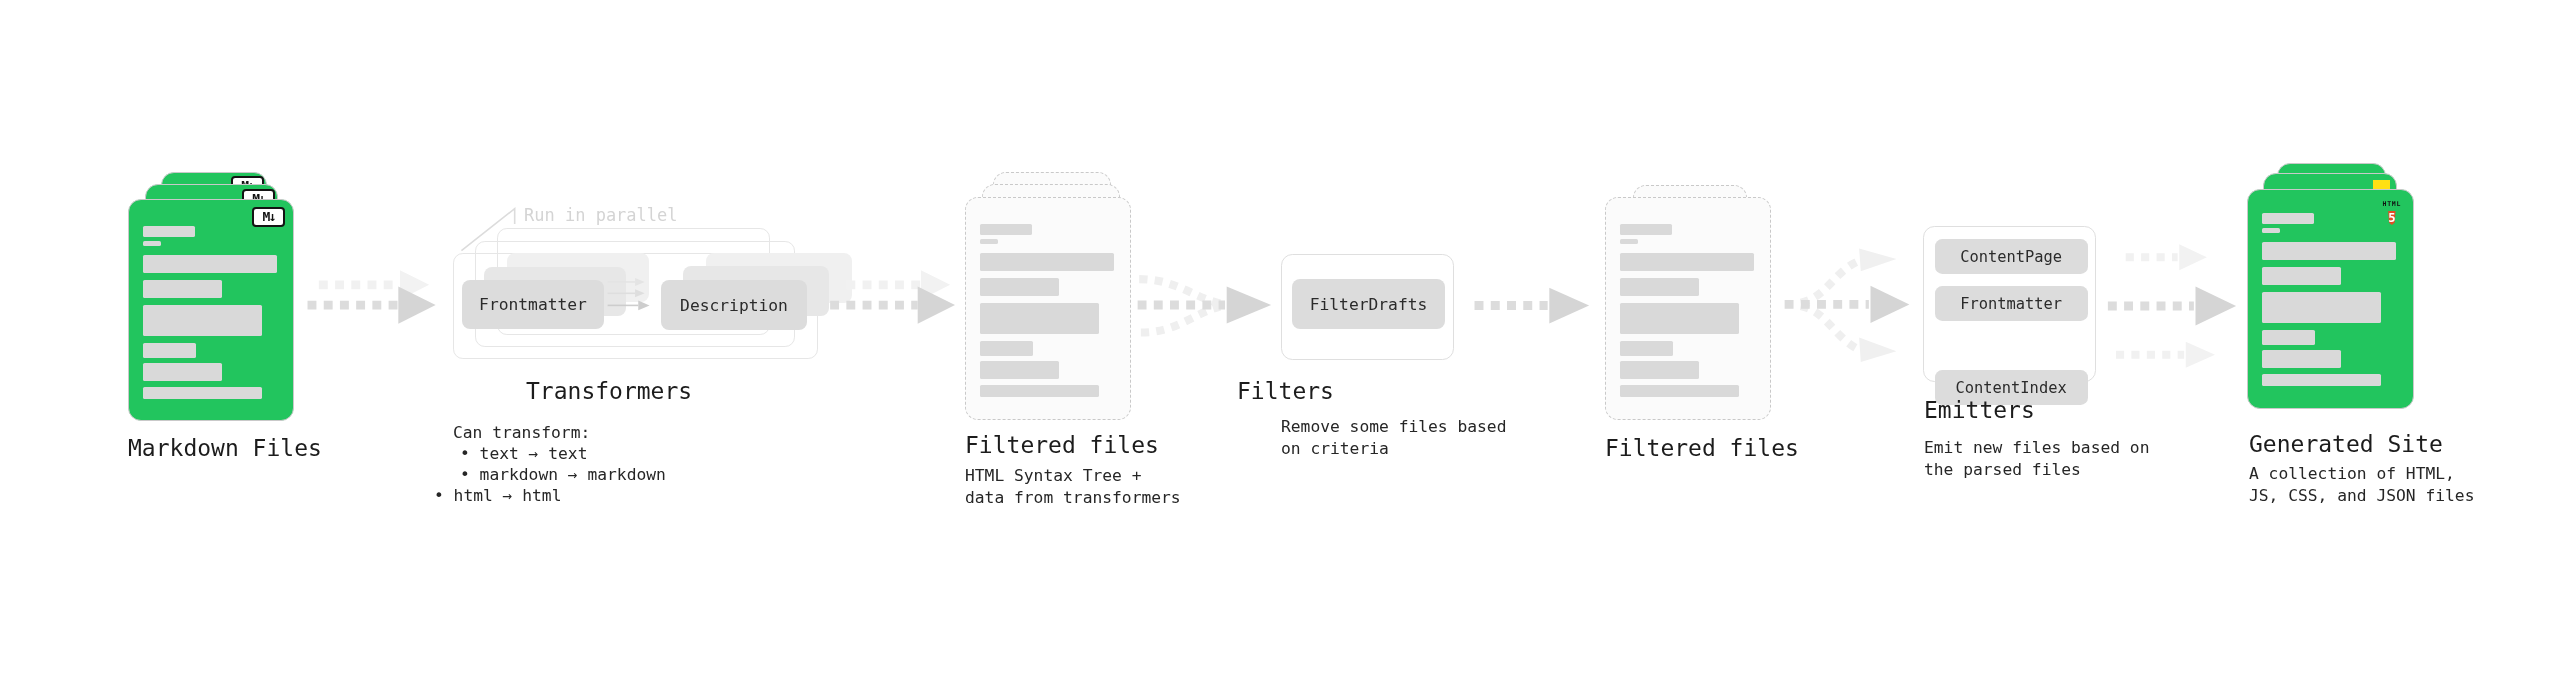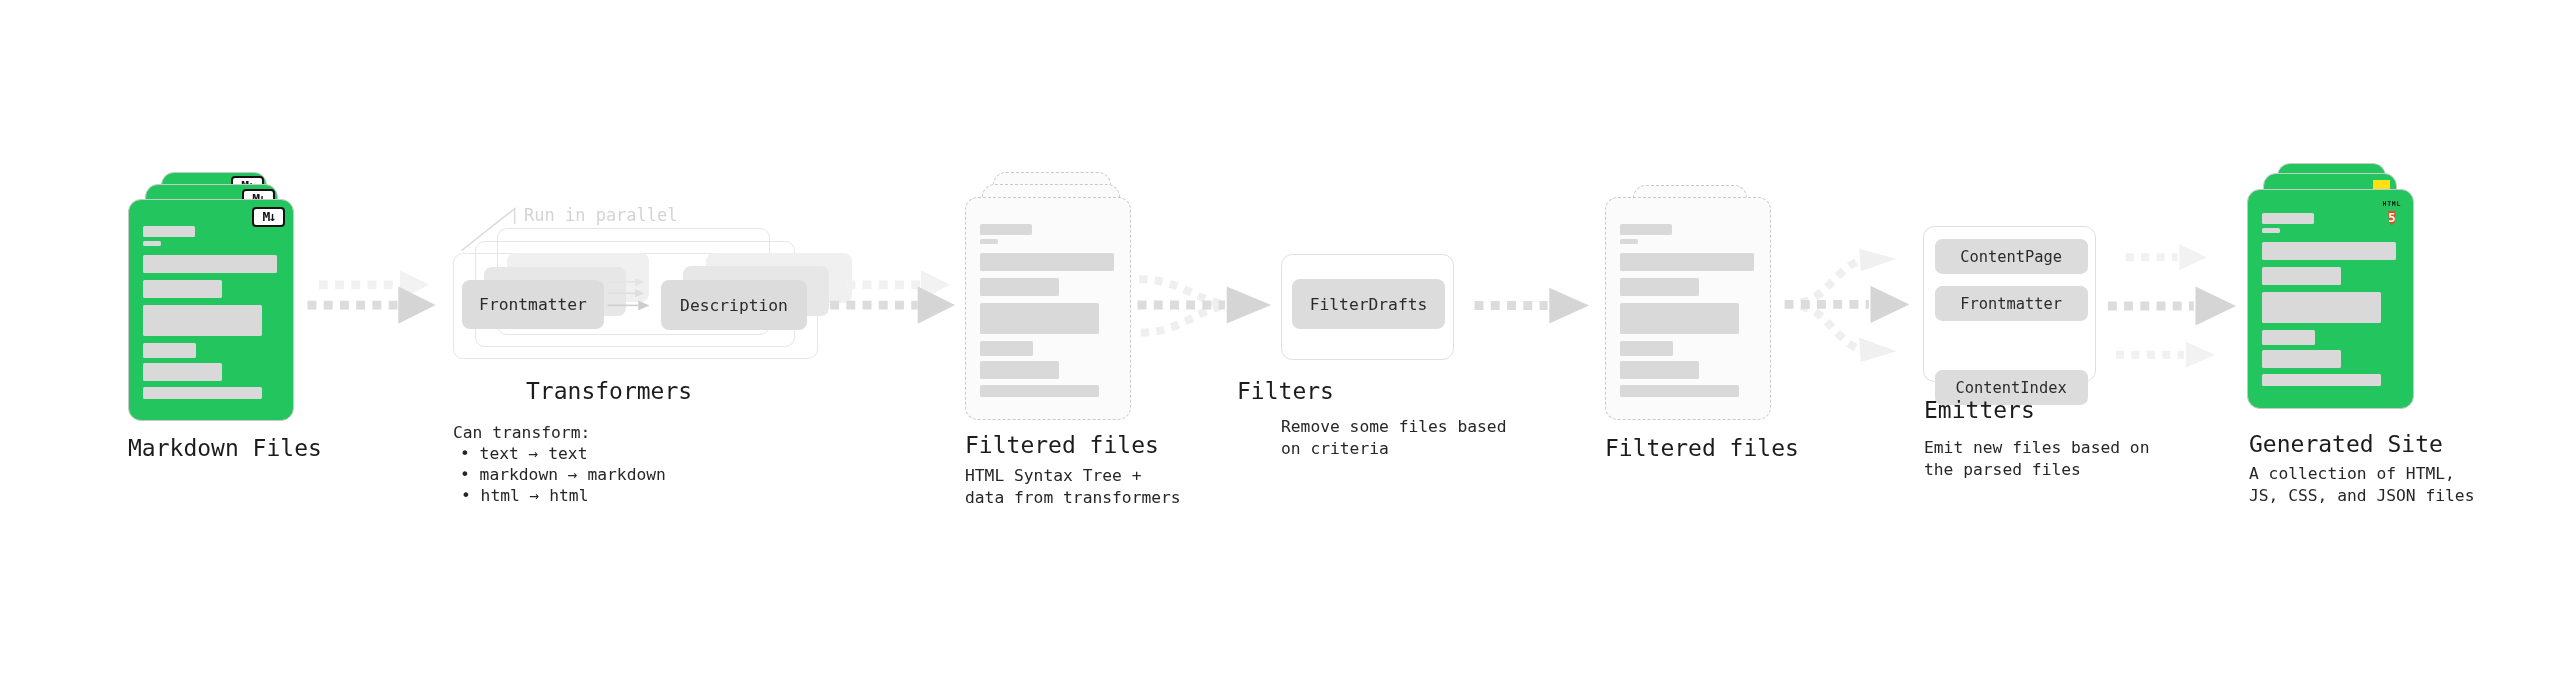--- a/index.html
+++ b/index.html
@@ -118,21 +118,21 @@
       <line x1="2" y1="25" x2="36" y2="25" stroke="#dedede" stroke-width="2"></line>
         <polygon points="36,20 48,25 36,30" fill="#dedede"></polygon>
       <line x1="2" y1="40" x2="40" y2="40" stroke="#cdcdcd" stroke-width="2"></line>
         <polygon points="40,34 54,40 40,46" fill="#cdcdcd"></polygon>
     </svg>
 
     <div class="stage-title" style="left:478px;top:379px;margin-left:48px;">Transformers</div>
     <div class="stage-sub" style="left:453px;top:422px;">Can transform:</div>
     <div class="bullet" style="left:460px;top:443px;">• text → text</div>
     <div class="bullet" style="left:460px;top:464px;">• markdown → markdown</div>
-    <div class="bullet" style="left:461px;top:485px;">• html → html</div>
+    <div class="bullet" style="left:434px;top:485px;">• html → html</div>
   </div>
 
   <svg style="left:822px;top:267px;" width="146" height="60" viewBox="0 0 180 74">
     <line x1="30" y1="22" x2="122" y2="22" stroke="#f1f1f1" stroke-width="11" stroke-dasharray="11 9"></line>
     <polygon points="122,4 158,22 122,40" fill="#f2f2f2"></polygon>
     <line x1="10" y1="47" x2="118" y2="47" stroke="#dcdcdc" stroke-width="11" stroke-dasharray="11 9"></line>
     <polygon points="118,24 164,47 118,70" fill="#d5d5d5"></polygon>
   </svg>
 
   <div>

